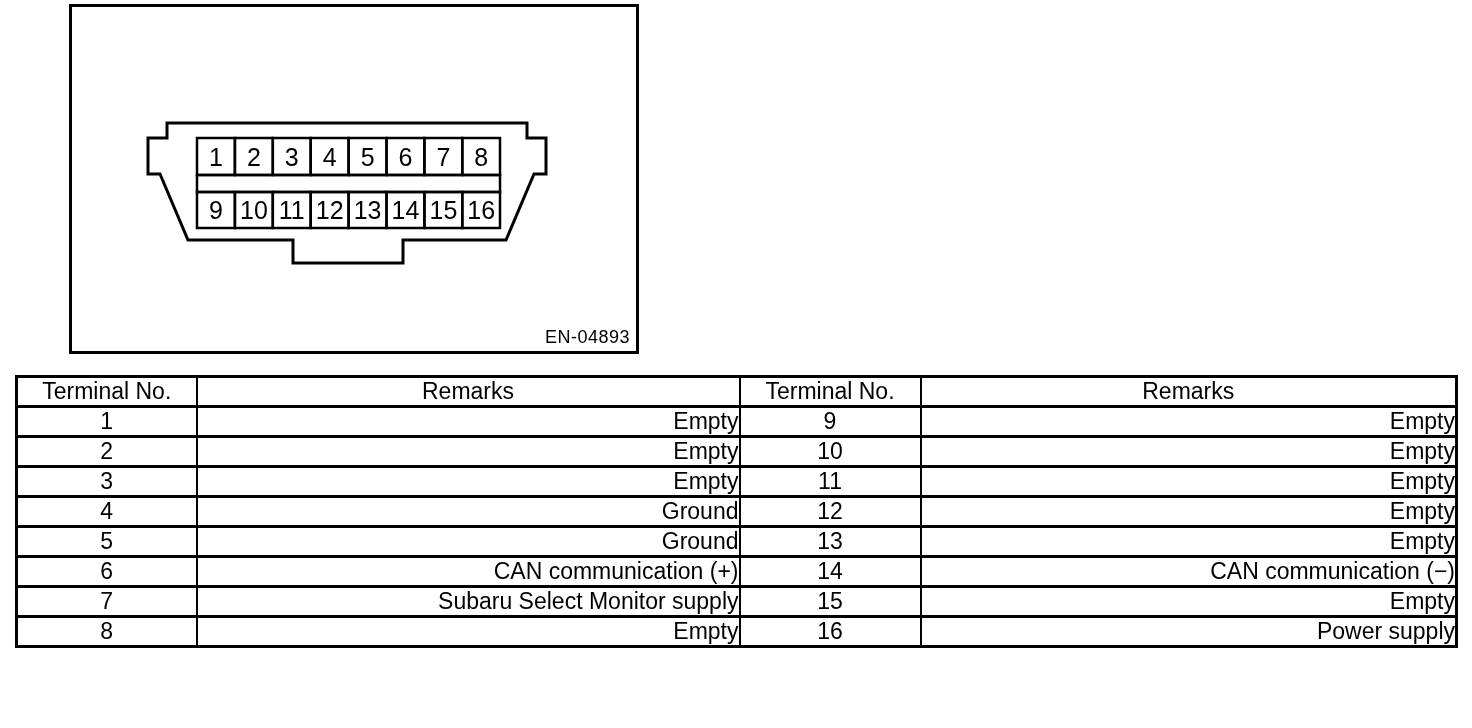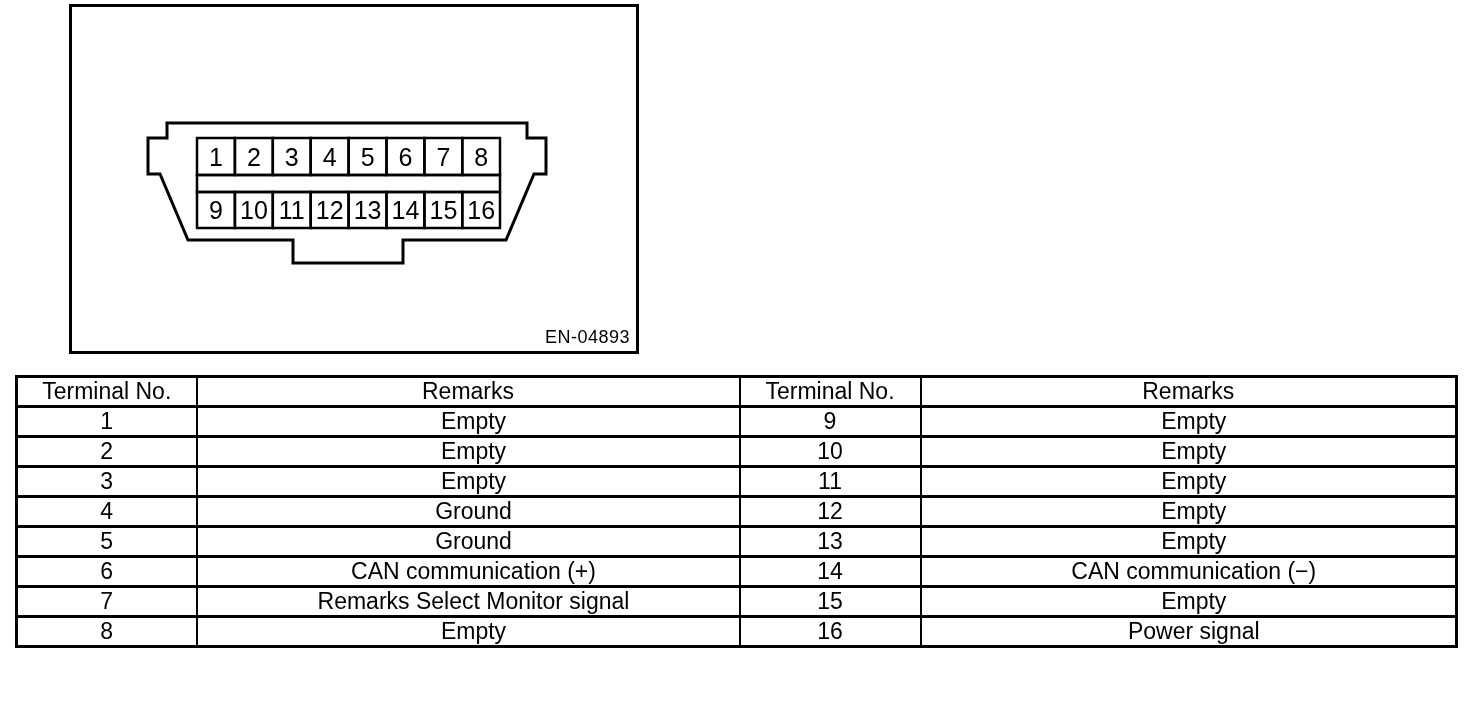--- a/index.html
+++ b/index.html
@@ -55,21 +55,21 @@
     border-bottom: 3px solid #000;
     height: 24px;
     padding: 0;
     font-weight: normal;
     vertical-align: middle;
     white-space: nowrap;
     overflow: hidden;
   }
   .terminal-table th { text-align: center; }
   td.tno { text-align: center; }
-  td.rem { text-align: center; padding-left: 11px; }
+  td.rem { text-align: right; padding-left: 11px; }
 </style>
 </head>
 <body>
 
 <div class="page">
 
   <div class="figure-box">
     <svg viewBox="0 0 570 350">
 
       <path d="M98,119 L458,119 L458,134 L477,134 L477,170 L465,170 L437,236 L334,236 L334,259 L224,259 L224,236 L119,236 L91,170 L79,170 L79,134 L98,134 Z" fill="none" stroke="#000" stroke-width="3"></path>
@@ -170,26 +170,26 @@
         <td class="rem">Empty</td>
       </tr>
       <tr>
         <td class="tno">6</td>
         <td class="rem">CAN communication (+)</td>
         <td class="tno">14</td>
         <td class="rem">CAN communication (−)</td>
       </tr>
       <tr>
         <td class="tno">7</td>
-        <td class="rem">Remarks Select Monitor signal</td>
+        <td class="rem">Subaru Select Monitor supply</td>
         <td class="tno">15</td>
         <td class="rem">Empty</td>
       </tr>
       <tr>
         <td class="tno">8</td>
         <td class="rem">Empty</td>
         <td class="tno">16</td>
-        <td class="rem">Power signal</td>
+        <td class="rem">Power supply</td>
       </tr>
     </tbody>
   </table>
 
 </div>
 
 </body></html>

